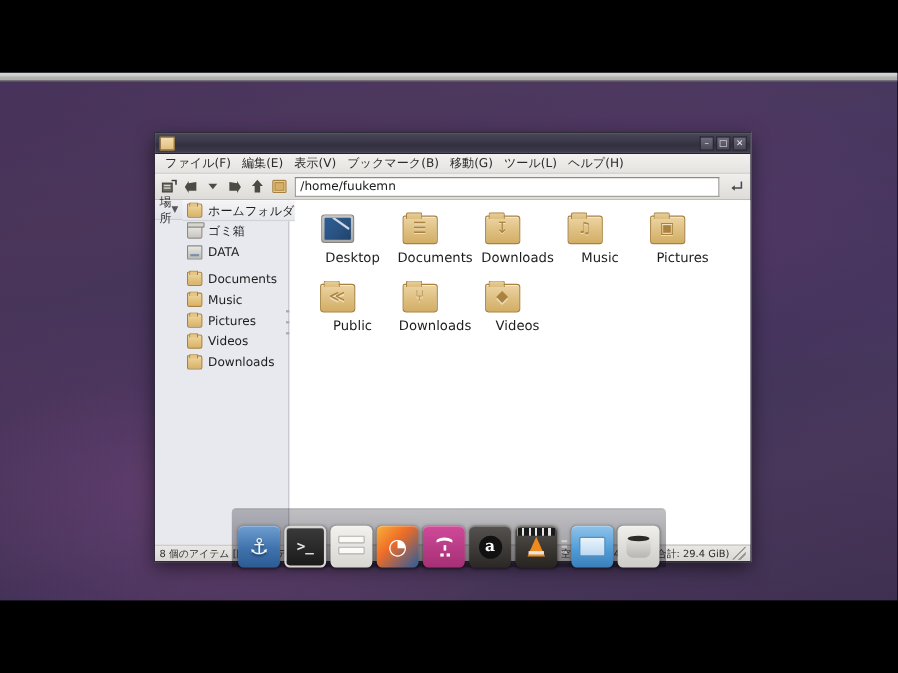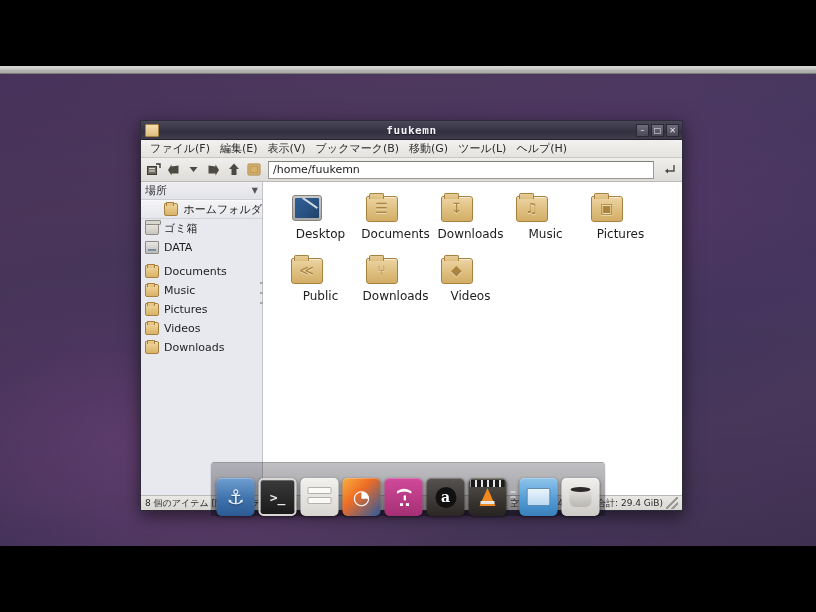--- a/index.html
+++ b/index.html
@@ -143,21 +143,21 @@
     color: #3a3a3a; font-size: 12px;
   }
 
   
   #fm-body { flex: 1 1 auto; display: flex; min-height: 0; background: #fff; }
 
   #sidebar {
     width: 122px; flex: 0 0 122px;
     background: #e8e9ef;
     border-right: 1px solid #c2c3ca;
-    display: flex; flex-direction: column;
+    display: flex; flex-direction: row;
     position: relative;
   }
   #places-header {
     height: 18px;
     display: flex; align-items: center;
     padding: 0 4px;
     font-size: 11px; color: #333;
     background: linear-gradient(to bottom, #eeeef2, #e2e3e9);
     border-bottom: 1px solid #cdced4;
     cursor: pointer;
@@ -377,21 +377,20 @@
 
 <div id="screen">
 
   <div id="desktop-wall"></div>
   <div id="top-panel"></div>
 
   <div id="fm-window">
 
     <div id="titlebar">
       <div id="win-icon"></div>
-      <div id="win-title">fuukemn</div>
       <div id="win-buttons">
         <div class="win-btn">–</div>
         <div class="win-btn">□</div>
         <div class="win-btn">✕</div>
       </div>
     </div>
 
     <div id="menubar">
       <div class="menu-item">ファイル(F)</div>
       <div class="menu-item">編集(E)</div>

